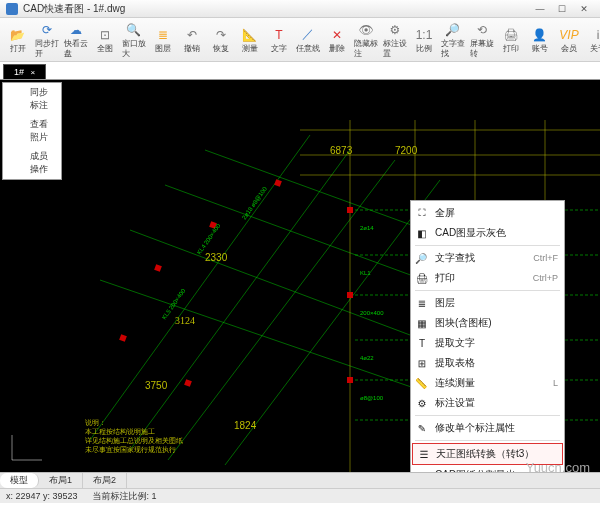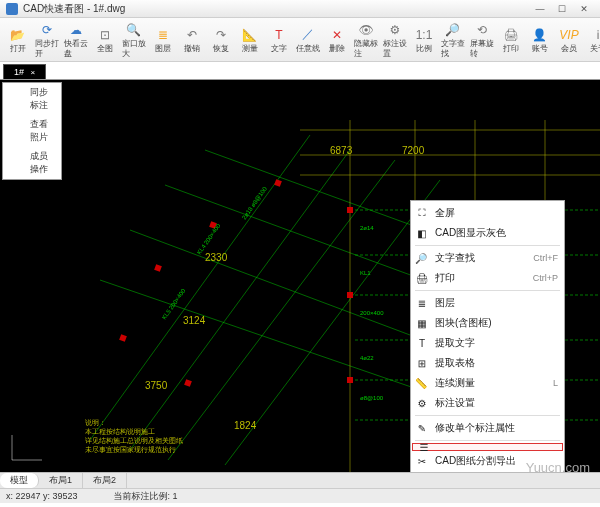--- a/index.html
+++ b/index.html
@@ -34,21 +34,21 @@
 .context-menu .mi { display: flex; align-items: center; padding: 3px 6px 3px 24px; position: relative; cursor: pointer; color: #222; }
 .context-menu .mi .mi-ico { position: absolute; left: 4px; width: 14px; height: 14px; display: flex; align-items: center; justify-content: center; font-size: 10px; }
 .context-menu .mi .sc { margin-left: auto; color: #888; font-size: 9px; }
 .context-menu .sep { height: 1px; background: #ddd; margin: 2px 4px; }
 .context-menu .mi.hl { border: 1px solid #d33; background: #fff5f5; margin: 0 1px; padding-left: 23px; }
 
 .bottom-tabs { height: 16px; background: #e8e8e8; display: flex; align-items: center; border-top: 1px solid #bbb; font-size: 9px; }
 .bottom-tabs span { padding: 1px 10px; border-right: 1px solid #ccc; color: #333; cursor: pointer; }
 .bottom-tabs span.active { background: #fff; border-radius: 7px; }
 
-.statusbar { height: 15px; background: #ececec; display: flex; align-items: center; border-top: 1px solid #ccc; font-size: 9px; padding: 0 6px; gap: 36px; color: #333; }
+.statusbar { height: 15px; background: #ececec; display: flex; align-items: center; border-top: 1px solid #ccc; font-size: 9px; padding: 0 6px; gap: 15px; color: #333; }
 
 .watermark { position: absolute; right: 10px; bottom: 32px; color: rgba(180,180,180,.9); font-size: 13px; font-weight: normal; z-index: 20; }
 </style>
 </head>
 <body>
 
 <div class="titlebar">
   <span class="app-icon"></span>
   <span>CAD快速看图 - 1#.dwg</span>
   <div class="win-btns">
@@ -225,23 +225,23 @@
       <text x="165" y="240" transform="rotate(-55 165 240)">KL5 200×400</text>
     </g>
     <g stroke="#fff" stroke-width="0.5">
         <line x1="12" y1="380" x2="12" y2="355"></line>
         <line x1="12" y1="380" x2="42" y2="380"></line>
       </g>
   </svg>
 
   <div id="dims">
       <span class="dim-text" style="left: 330px; top: 65px;">6873</span>
-      <span class="dim-text" style="left: 395px; top: 65px; margin-left: 7px;">7200</span>
+      <span class="dim-text" style="left: 395px; top: 65px;">7200</span>
       <span class="dim-text" style="left: 205px; top: 172px;">2330</span>
-      <span class="dim-text" style="left: 183px; top: 235px;">3124</span>
+      <span class="dim-text" style="left: 175px; top: 235px; font-family: Liberation Serif, serif;">3124</span>
       <span class="dim-text" style="left: 145px; top: 300px;">3750</span>
       <span class="dim-text" style="left: 234px; top: 340px;">1824</span>
     </div>
 
   <div class="note-text" style="left:85px;bottom:18px">
     <div>说明：</div>
     <div>本工程按结构说明施工</div>
     <div>详见结构施工总说明及相关图纸</div>
     <div>未尽事宜按国家现行规范执行</div>
   </div>
@@ -293,20 +293,21 @@
         <span>标注设置</span>
       </div>
       <div class="sep"></div>
       <div class="mi">
         <span class="mi-ico">✎</span>
         <span>修改单个标注属性</span>
       </div>
       <div class="sep"></div>
       <div class="mi hl">
         <span class="mi-ico">☰</span>
+        <span>天正图纸转换（转t3）</span>
       </div>
       <div class="mi">
         <span class="mi-ico">✂</span>
         <span>CAD图纸分割导出</span>
       </div>
     </div>
 </div>
 
 <div class="bottom-tabs" id="btabs">
     <span class="active">模型</span>

